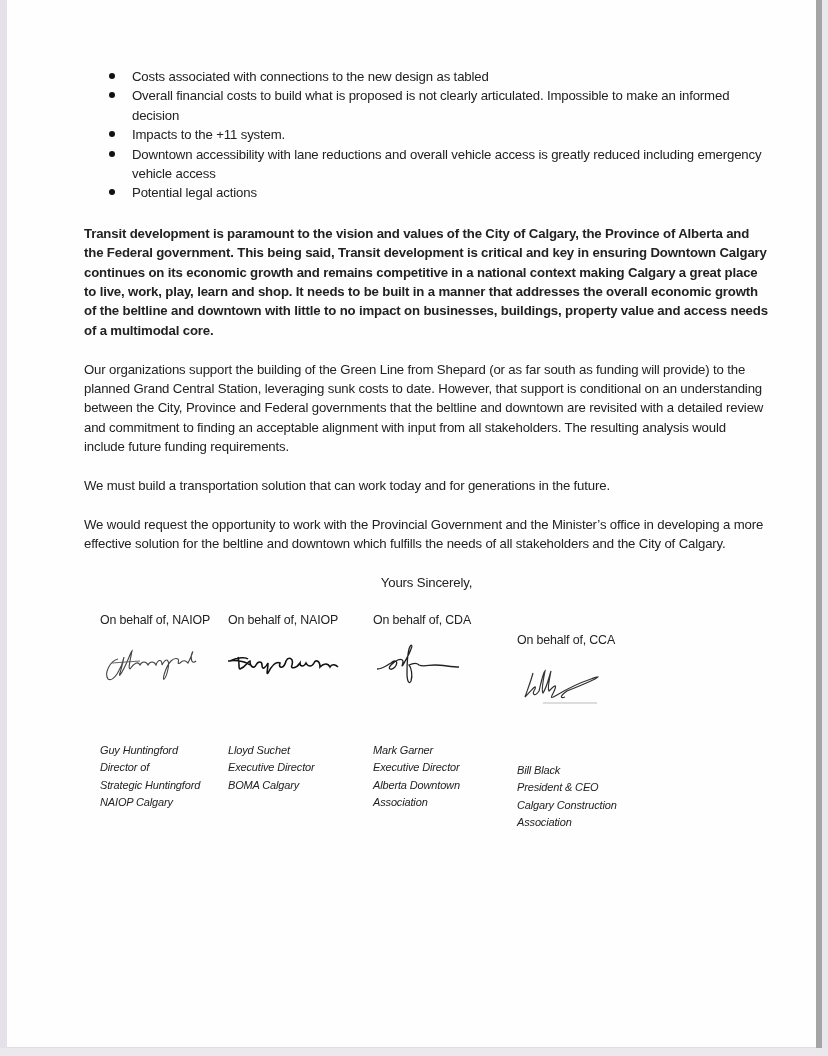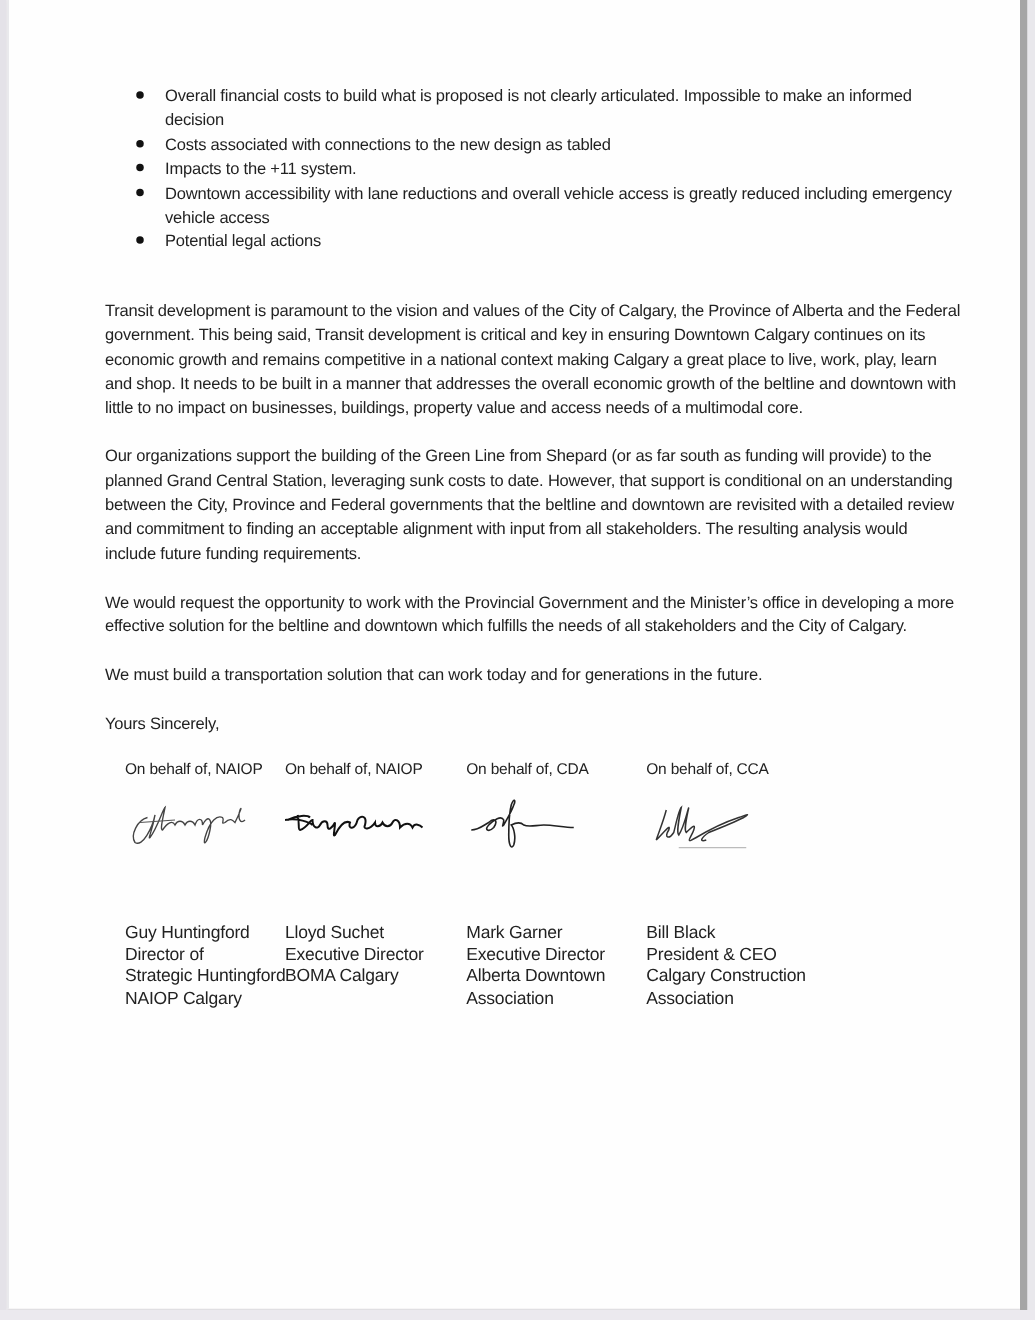--- a/index.html
+++ b/index.html
@@ -78,22 +78,22 @@
       left: -23px;
       top: 6px;
       width: 6px;
       height: 6px;
       border-radius: 50%;
       background: #111;
     }
     p {
       margin: 0 0 19.4px 0;
     }
-    .first-para { margin-top: 36px; }
-    .closing { margin-bottom: 19px; }
+    .first-para { margin-top: 21px; font-weight: bold; }
+    .closing { margin-bottom: 19px; text-align: center; }
     .signers {
       position: relative;
       height: 220px;
     }
     .signer {
       position: absolute;
       top: 0;
       width: 150px;
     }
     .signer .behalf {
@@ -106,44 +106,45 @@
       position: absolute;
       top: 27px;
       left: 0;
       width: 120px;
       height: 48px;
     }
     .signer .details {
       position: absolute;
       top: 130px;
       left: 0;
-      font-size: 14px;
+      font-size: 11px;
       line-height: 17.6px;
+      font-style: italic;
     }
     .signer .details span { display: block; }
   </style>
 </head>
 <body>
 
 <div class="left-edge"></div>
 <div class="page">
   <div class="content">
 
     <ul class="bullets">
+      <li><span class="dot"></span><span>Costs associated with connections to the new design as tabled</span></li>
       <li><span class="dot"></span><span>Overall financial costs to build what is proposed is not clearly articulated. Impossible to make an informed decision</span></li>
-      <li><span class="dot"></span><span>Costs associated with connections to the new design as tabled</span></li>
       <li><span class="dot"></span><span>Impacts to the +11 system.</span></li>
       <li><span class="dot"></span><span>Downtown accessibility with lane reductions and overall vehicle access is greatly reduced including emergency vehicle access</span></li>
       <li><span class="dot"></span><span>Potential legal actions</span></li>
     </ul>
 
     <p class="first-para">Transit development is paramount to the vision and values of the City of Calgary, the Province of Alberta and the Federal government. This being said, Transit development is critical and key in ensuring Downtown Calgary continues on its economic growth and remains competitive in a national context making Calgary a great place to live, work, play, learn and shop. It needs to be built in a manner that addresses the overall economic growth of the beltline and downtown with little to no impact on businesses, buildings, property value and access needs of a multimodal core.</p>
     <p>Our organizations support the building of the Green Line from Shepard (or as far south as funding will provide) to the planned Grand Central Station, leveraging sunk costs to date. However, that support is conditional on an understanding between the City, Province and Federal governments that the beltline and downtown are revisited with a detailed review and commitment to finding an acceptable alignment with input from all stakeholders. The resulting analysis would include future funding requirements.</p>
+    <p>We must build a transportation solution that can work today and for generations in the future.</p>
     <p>We would request the opportunity to work with the Provincial Government and the Minister’s office in developing a more effective solution for the beltline and downtown which fulfills the needs of all stakeholders and the City of Calgary.</p>
-    <p>We must build a transportation solution that can work today and for generations in the future.</p>
     <p class="closing">Yours Sincerely,</p>
 
     <div class="signers">
 
       <div class="signer" style="left:16px;">
         <span class="behalf">On behalf of, NAIOP</span>
         <svg class="sig" viewBox="0 0 120 48">
           <path d="M18 20 C10 22,4 34,8 40 C14 44,22 28,24 18 C22 30,18 38,20 36 C26 28,30 14,32 12 C30 22,28 30,30 30 C34 24,38 22,40 26 C42 22,46 22,48 26 C50 22,54 22,56 26 C58 20,62 20,62 26 C66 18,70 20,68 30 C66 40,62 44,64 36 C68 22,74 18,78 20 C80 22,76 26,80 24 C84 20,86 22,88 24 C92 16,94 10,92 14 C90 20,92 26,96 22" fill="none" stroke="#444" stroke-width="1.1"></path>
           <path d="M12 24 L40 22" fill="none" stroke="#555" stroke-width="0.9"></path>
         </svg>
@@ -173,21 +174,21 @@
           <path d="M4 30 C10 30,14 26,18 24 C22 20,26 22,22 28 C18 32,14 30,18 26 C22 22,28 18,30 22 C30 26,28 28,30 26 C32 22,36 16,38 10 C40 6,38 4,36 10 C34 18,34 26,34 34 C34 42,36 46,38 42 C40 36,38 28,36 26 C40 24,44 24,46 26 C50 28,56 26,62 26 C70 26,78 28,86 28" fill="none" stroke="#222" stroke-width="1.3"></path>
         </svg>
         <div class="details">
           <span>Mark Garner</span>
           <span>Executive Director</span>
           <span>Alberta Downtown</span>
           <span>Association</span>
         </div>
       </div>
 
-      <div class="signer" style="left:433px;">
+      <div class="signer" style="left:433px;margin-top:20px;">
         <span class="behalf">On behalf of, CCA</span>
         <svg class="sig" viewBox="0 0 120 48">
           <path d="M16 14 C14 22,10 32,8 38 C14 32,20 24,18 30 C14 36,18 38,22 32 C24 24,26 14,28 12 C26 22,24 32,26 34 C30 28,32 18,34 12 C32 22,30 30,32 32 C36 28,40 24,38 30 C36 36,30 42,40 36 C50 30,62 24,74 20 C80 18,84 16,78 20 C70 24,60 28,50 32 C44 36,42 40,48 38" fill="none" stroke="#333" stroke-width="1.2"></path>
           <path d="M26 44 L80 44" fill="none" stroke="#bbb" stroke-width="1"></path>
         </svg>
         <div class="details">
           <span>Bill Black</span>
           <span>President &amp; CEO</span>
           <span>Calgary Construction</span>
           <span>Association</span>

